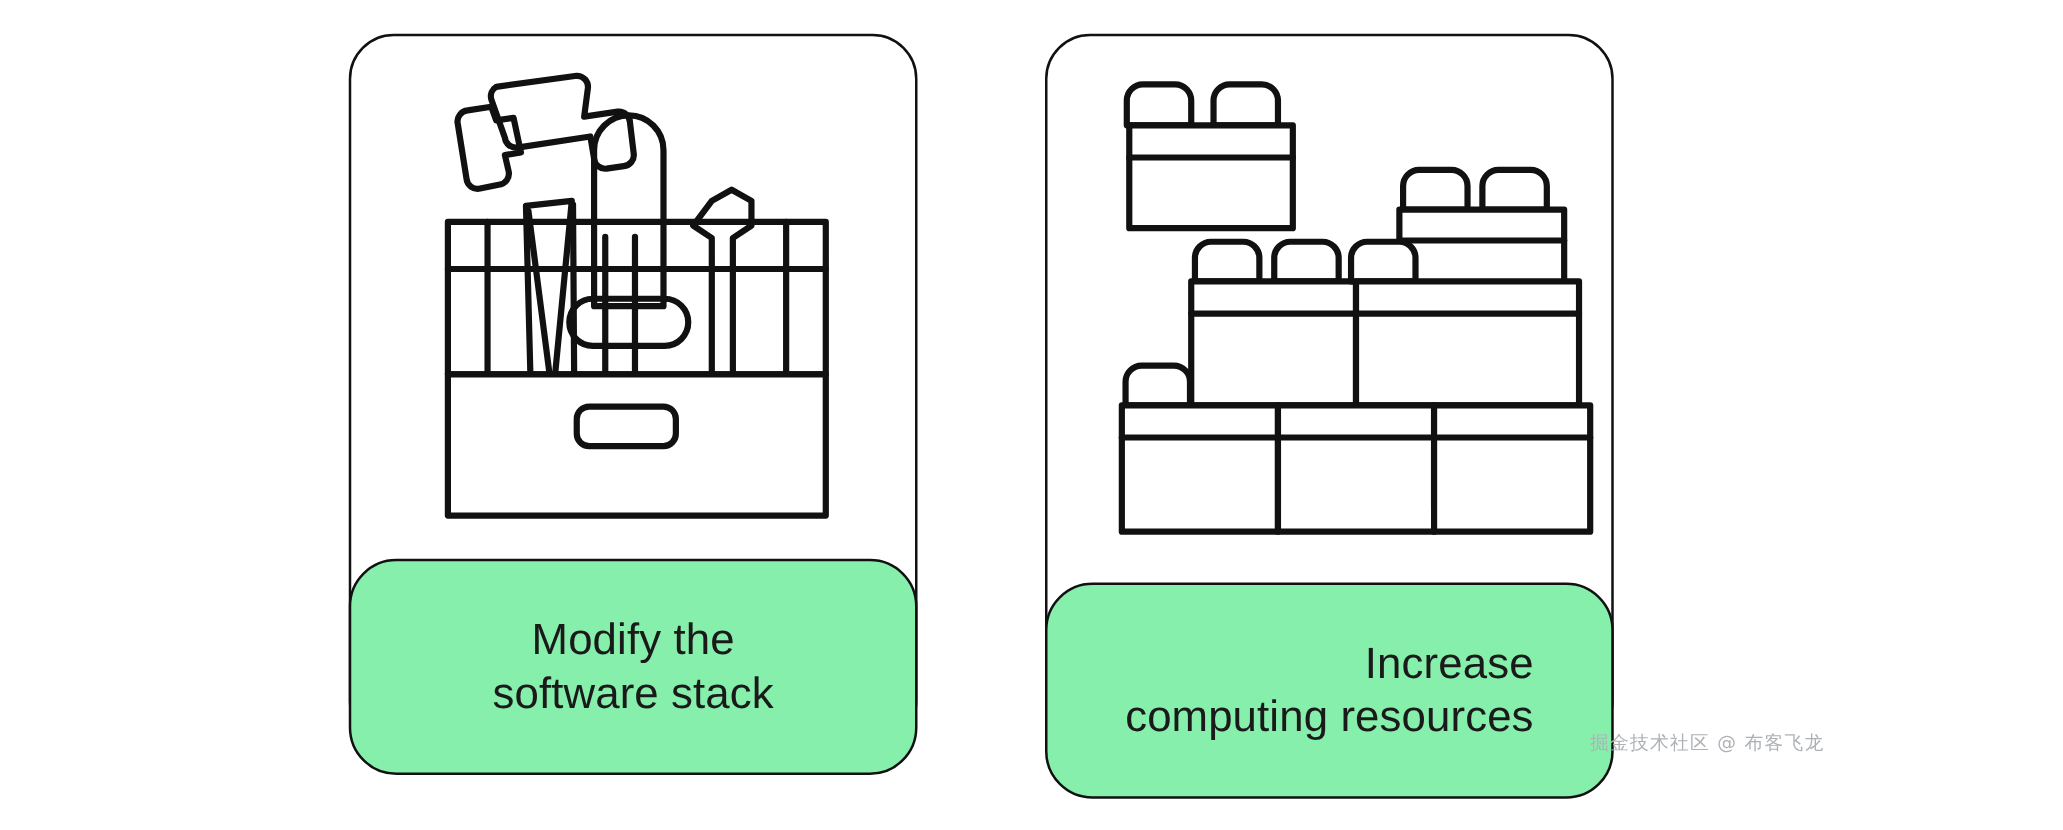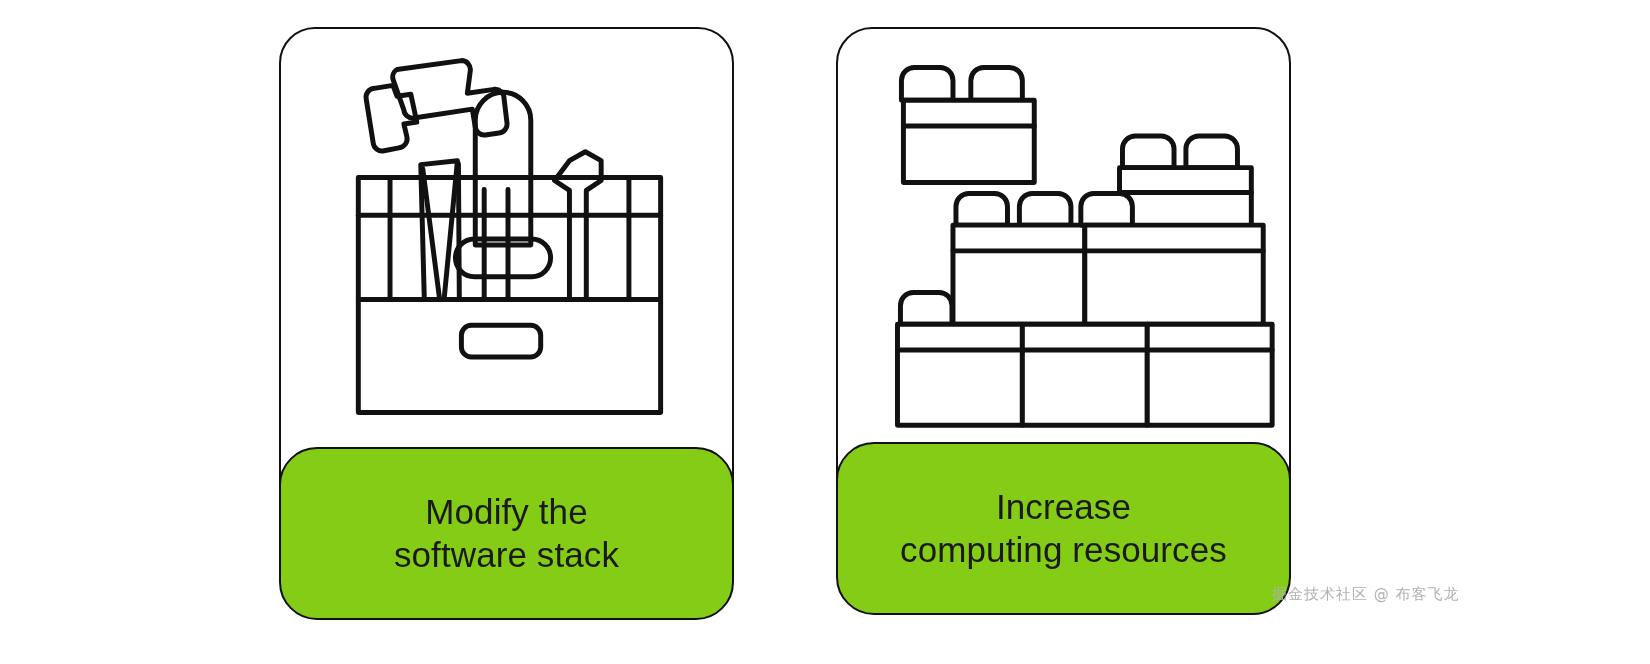--- a/index.html
+++ b/index.html
@@ -36,30 +36,30 @@
     top: 0;
     width: 100%;
     height: 420px;
     pointer-events: none;
   }
   .card-art svg { display: block; width: 100%; height: 100%; }
 
   .label-pill {
     position: absolute;
     box-sizing: border-box;
-    background: #84cc16;
+    background: #86efac;
     border: 2.5px solid #111111;
     border-radius: 38px;
     display: flex;
     align-items: center;
     justify-content: center;
     text-align: center;
   }
   #pill-left  { left: 279px; top: 447px; width: 455px; height: 173px; }
-  #pill-right { left: 836px; top: 442px; width: 455px; height: 173px; }
+  #pill-right { left: 836px; top: 466px; width: 455px; height: 173px; text-align: right; }
 
   .pill-text {
     font-family: "Liberation Sans", sans-serif;
     font-size: 35px;
     line-height: 1.22;
     color: #1a1a1a;
     font-weight: 400;
     letter-spacing: 0.1px;
     white-space: pre-line;
     padding: 0 18px;

